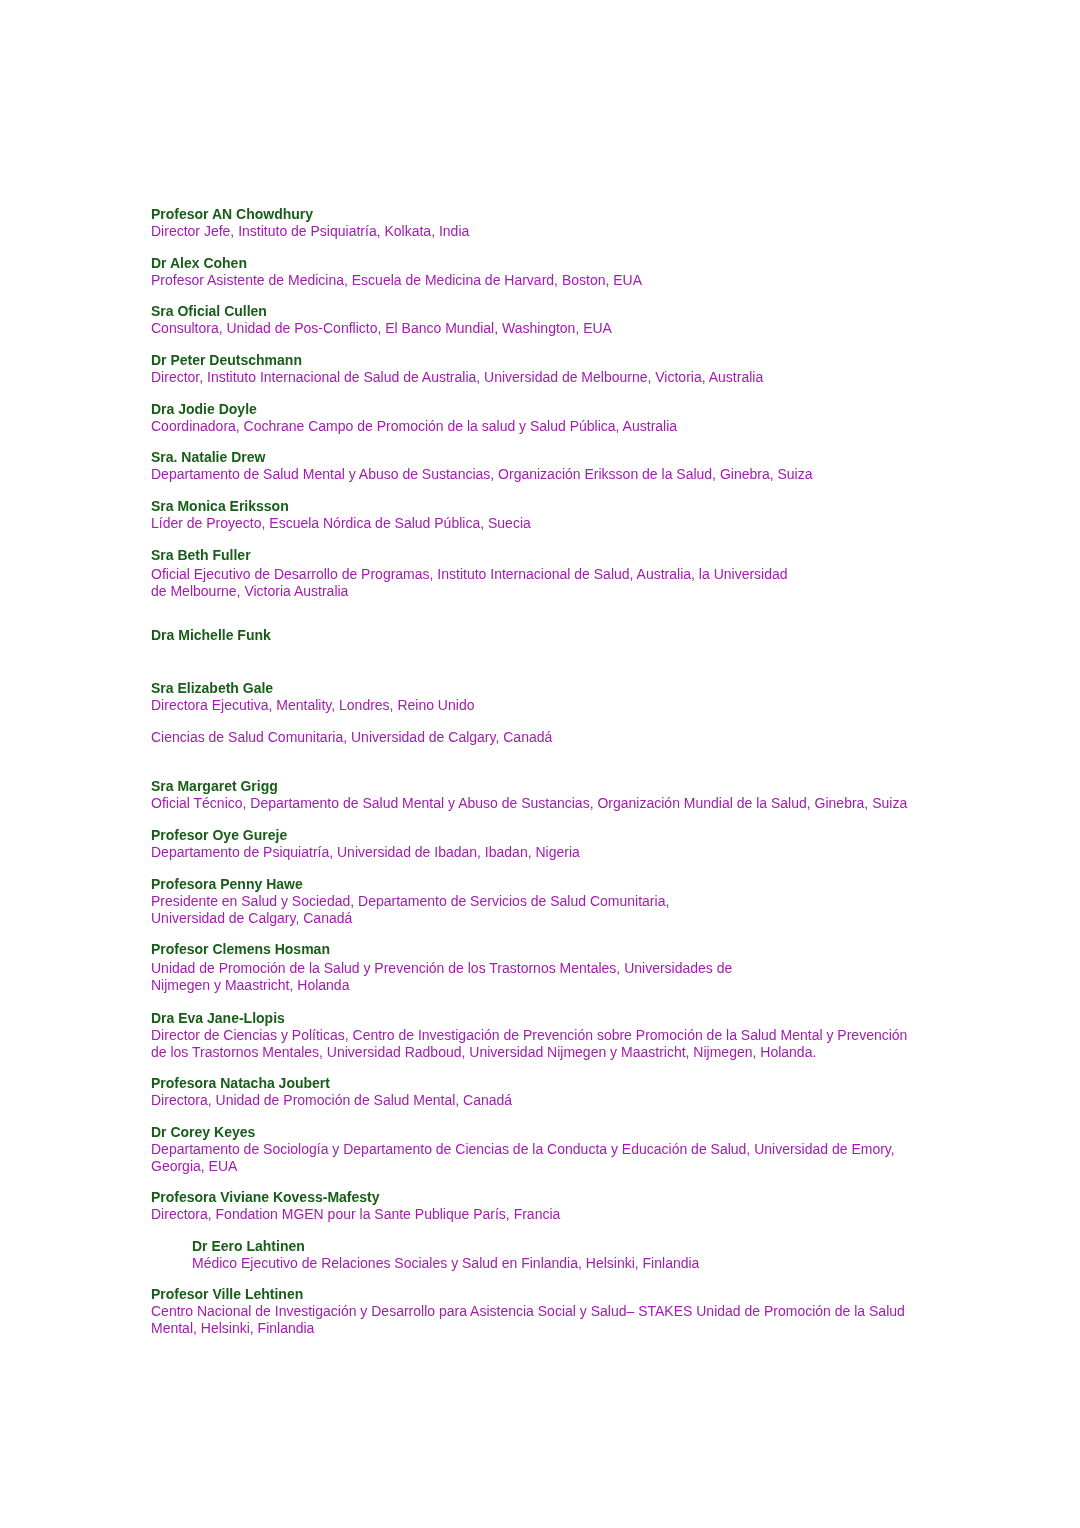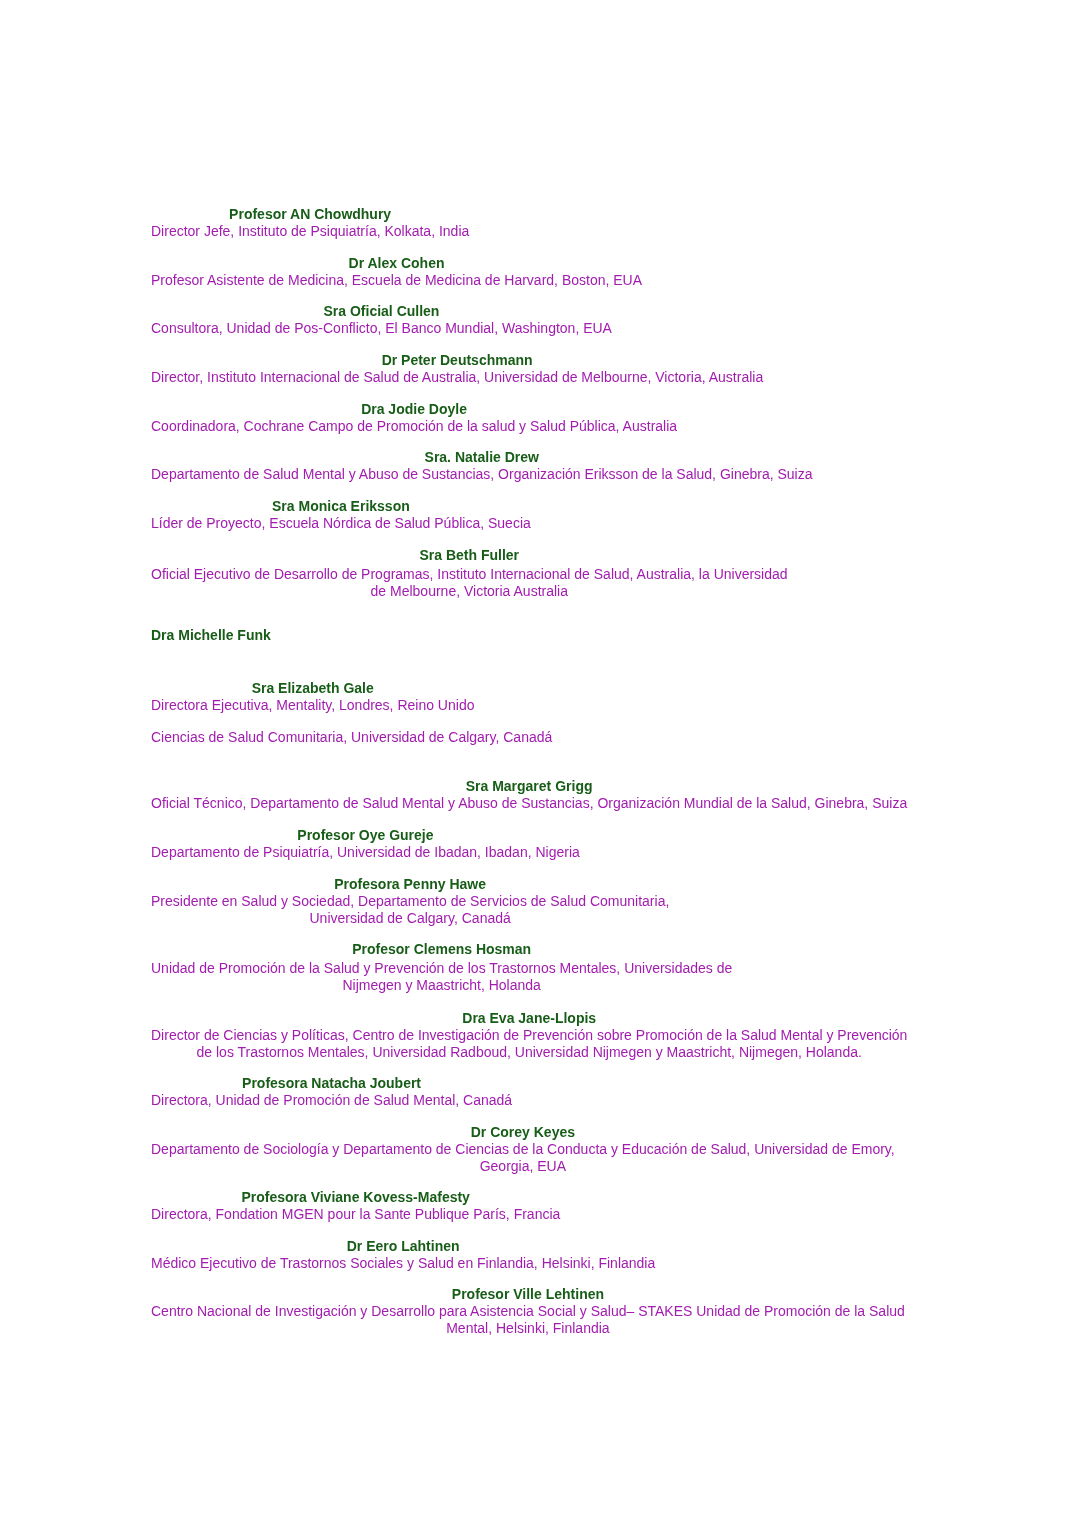--- a/index.html
+++ b/index.html
@@ -16,21 +16,20 @@
     }
     .page {
       position: absolute;
       left: 151px;
       top: 206px;
       width: 790px;
     }
     .entry {
       margin: 0;
       padding: 0;
-      text-align: center;
     }
     .name {
       font-weight: bold;
       font-size: 14px;
       line-height: 17px;
       color: #175d17;
       white-space: nowrap;
     }
     .affil {
       font-size: 14px;
@@ -115,22 +114,22 @@
   </div>
   <div class="entry" style="position:absolute;top:918px;">
     <div class="name">Dr Corey Keyes</div>
     <div class="affil">Departamento de Sociología y Departamento de Ciencias de la Conducta y Educación de Salud, Universidad de Emory,
 Georgia, EUA</div>
   </div>
   <div class="entry" style="position:absolute;top:983px;">
     <div class="name">Profesora Viviane Kovess-Mafesty</div>
     <div class="affil">Directora, Fondation MGEN pour la Sante Publique París, Francia</div>
   </div>
-  <div class="entry" style="position:absolute;top:1032px;">
+  <div class="entry" style="position:absolute;top:1032px;margin-left:41px;">
     <div class="name">Dr Eero Lahtinen</div>
-    <div class="affil">Médico Ejecutivo de Trastornos Sociales y Salud en Finlandia, Helsinki, Finlandia</div>
+    <div class="affil">Médico Ejecutivo de Relaciones Sociales y Salud en Finlandia, Helsinki, Finlandia</div>
   </div>
   <div class="entry" style="position:absolute;top:1080px;">
     <div class="name">Profesor Ville Lehtinen</div>
     <div class="affil">Centro Nacional de Investigación y Desarrollo para Asistencia Social y Salud– STAKES Unidad de Promoción de la Salud
 Mental, Helsinki, Finlandia</div>
   </div>
 </div>
 
 </body></html>

